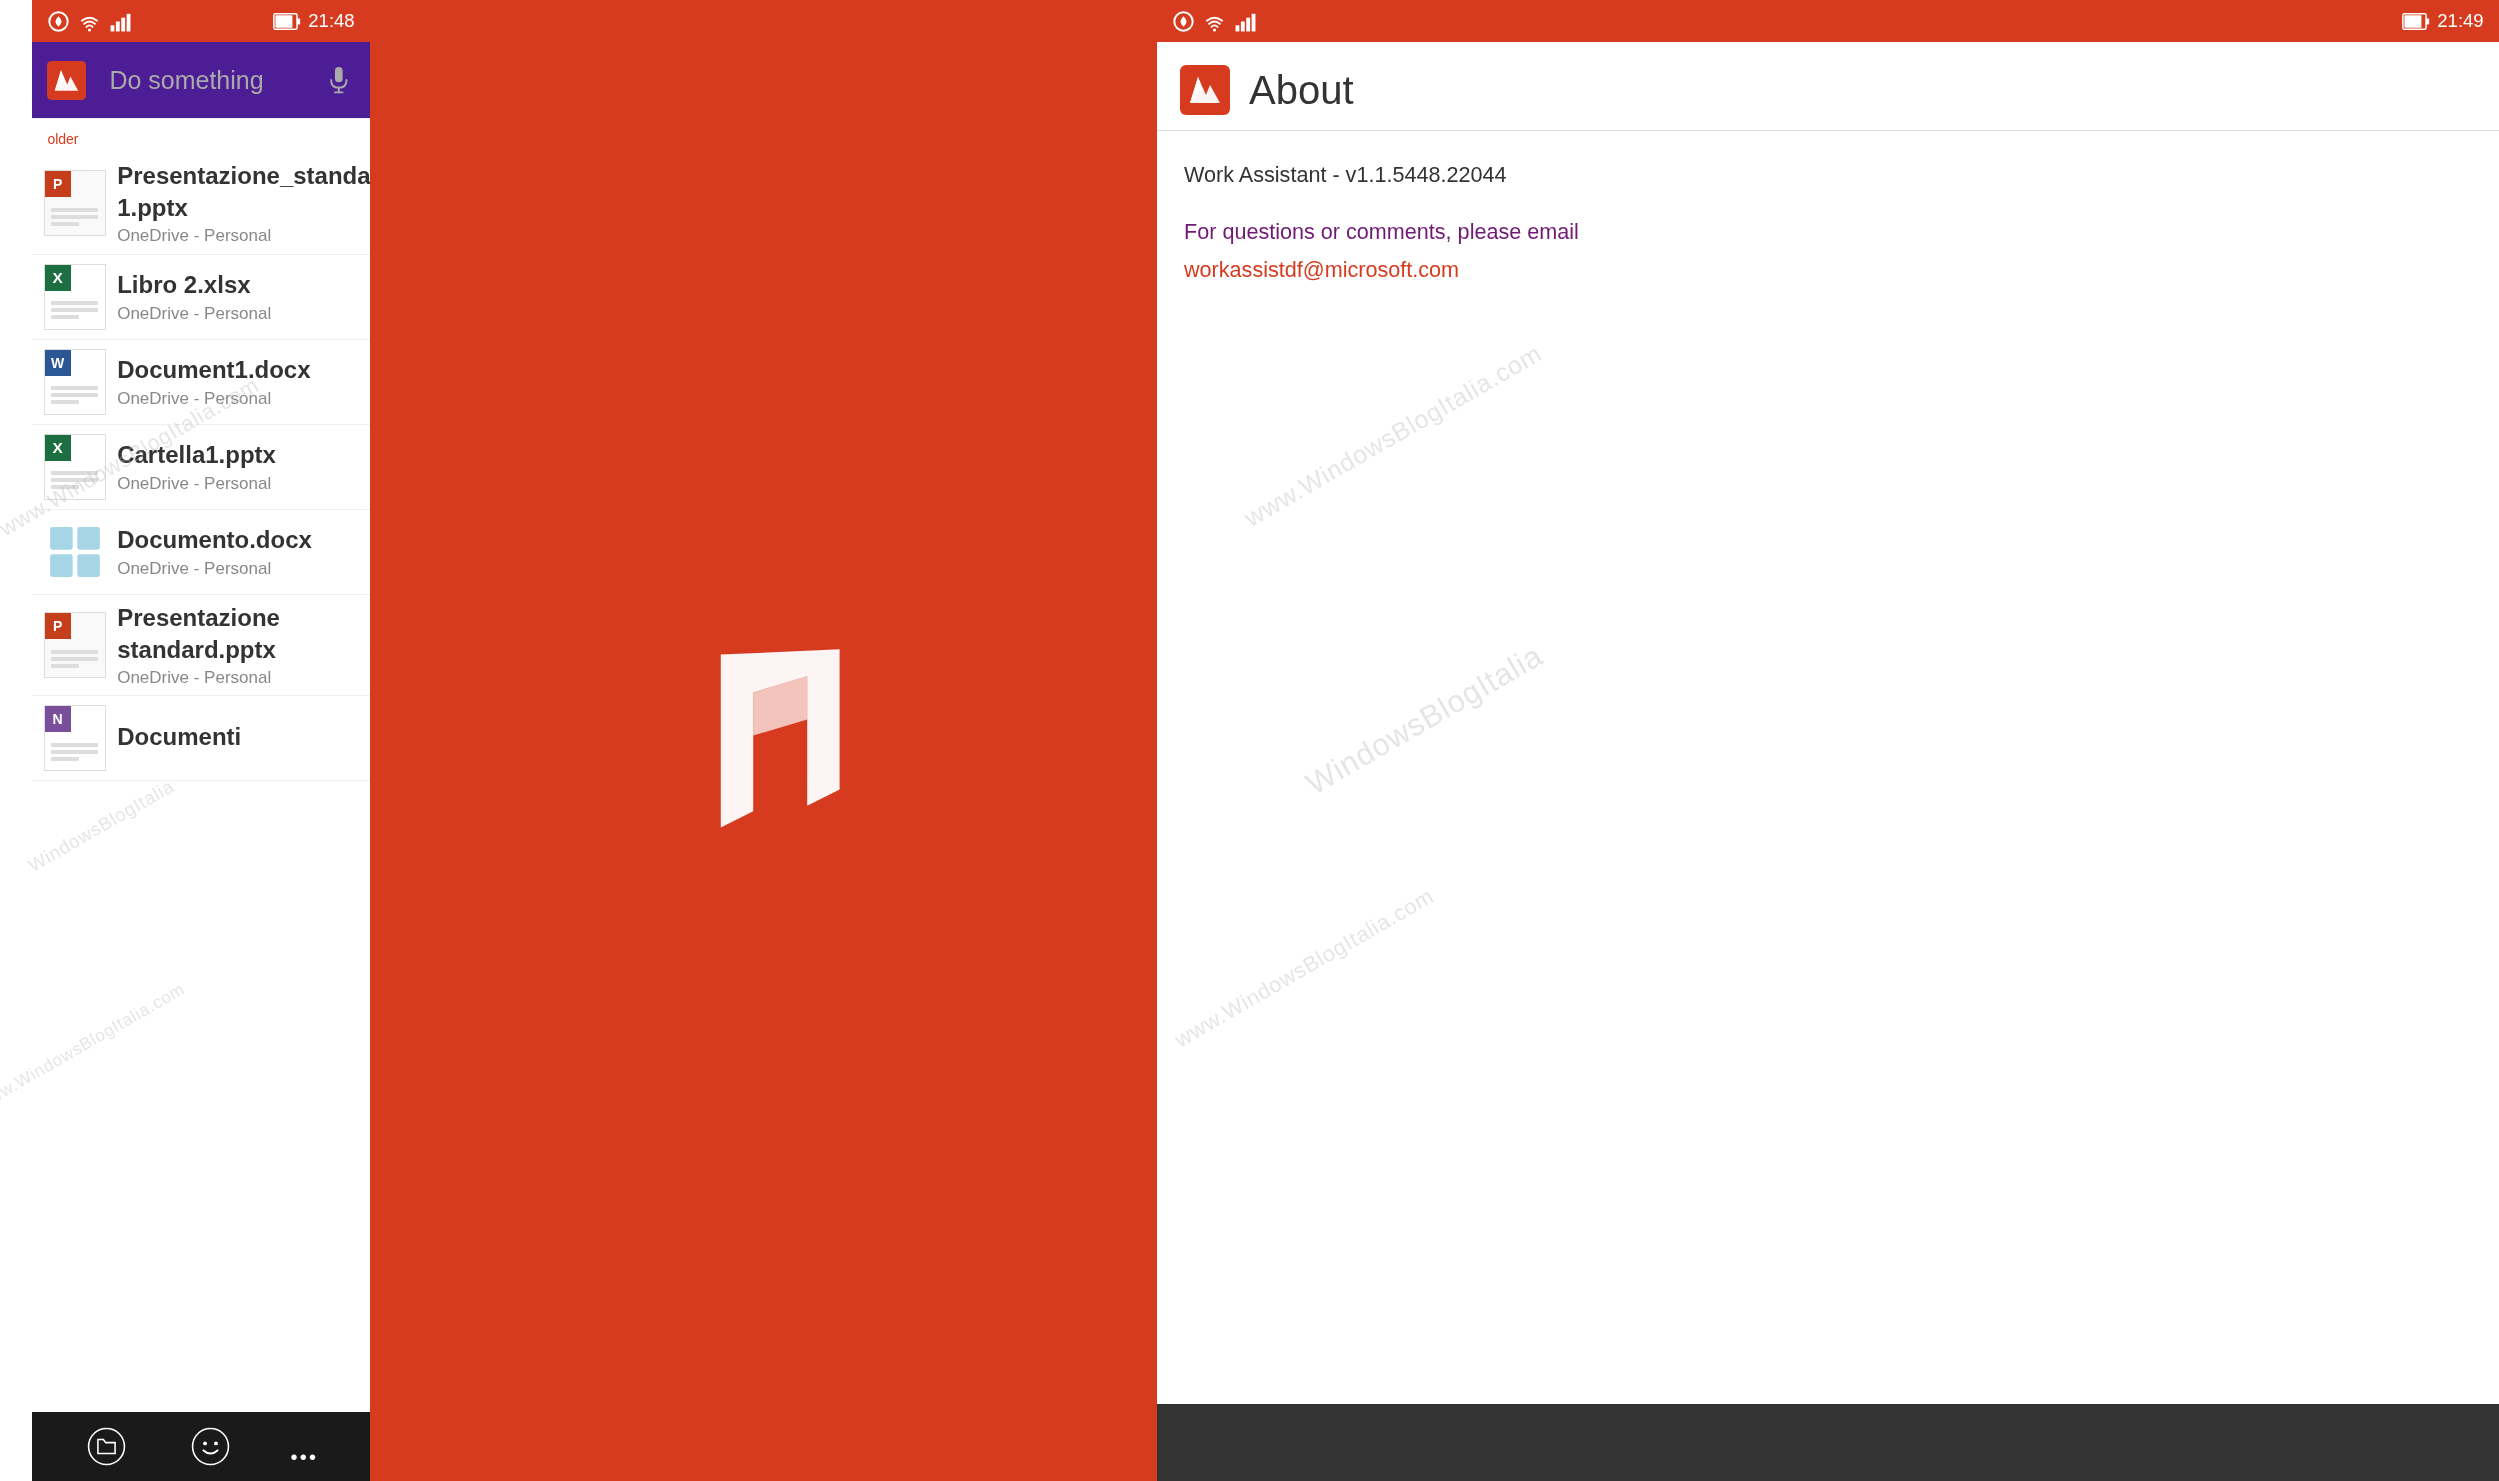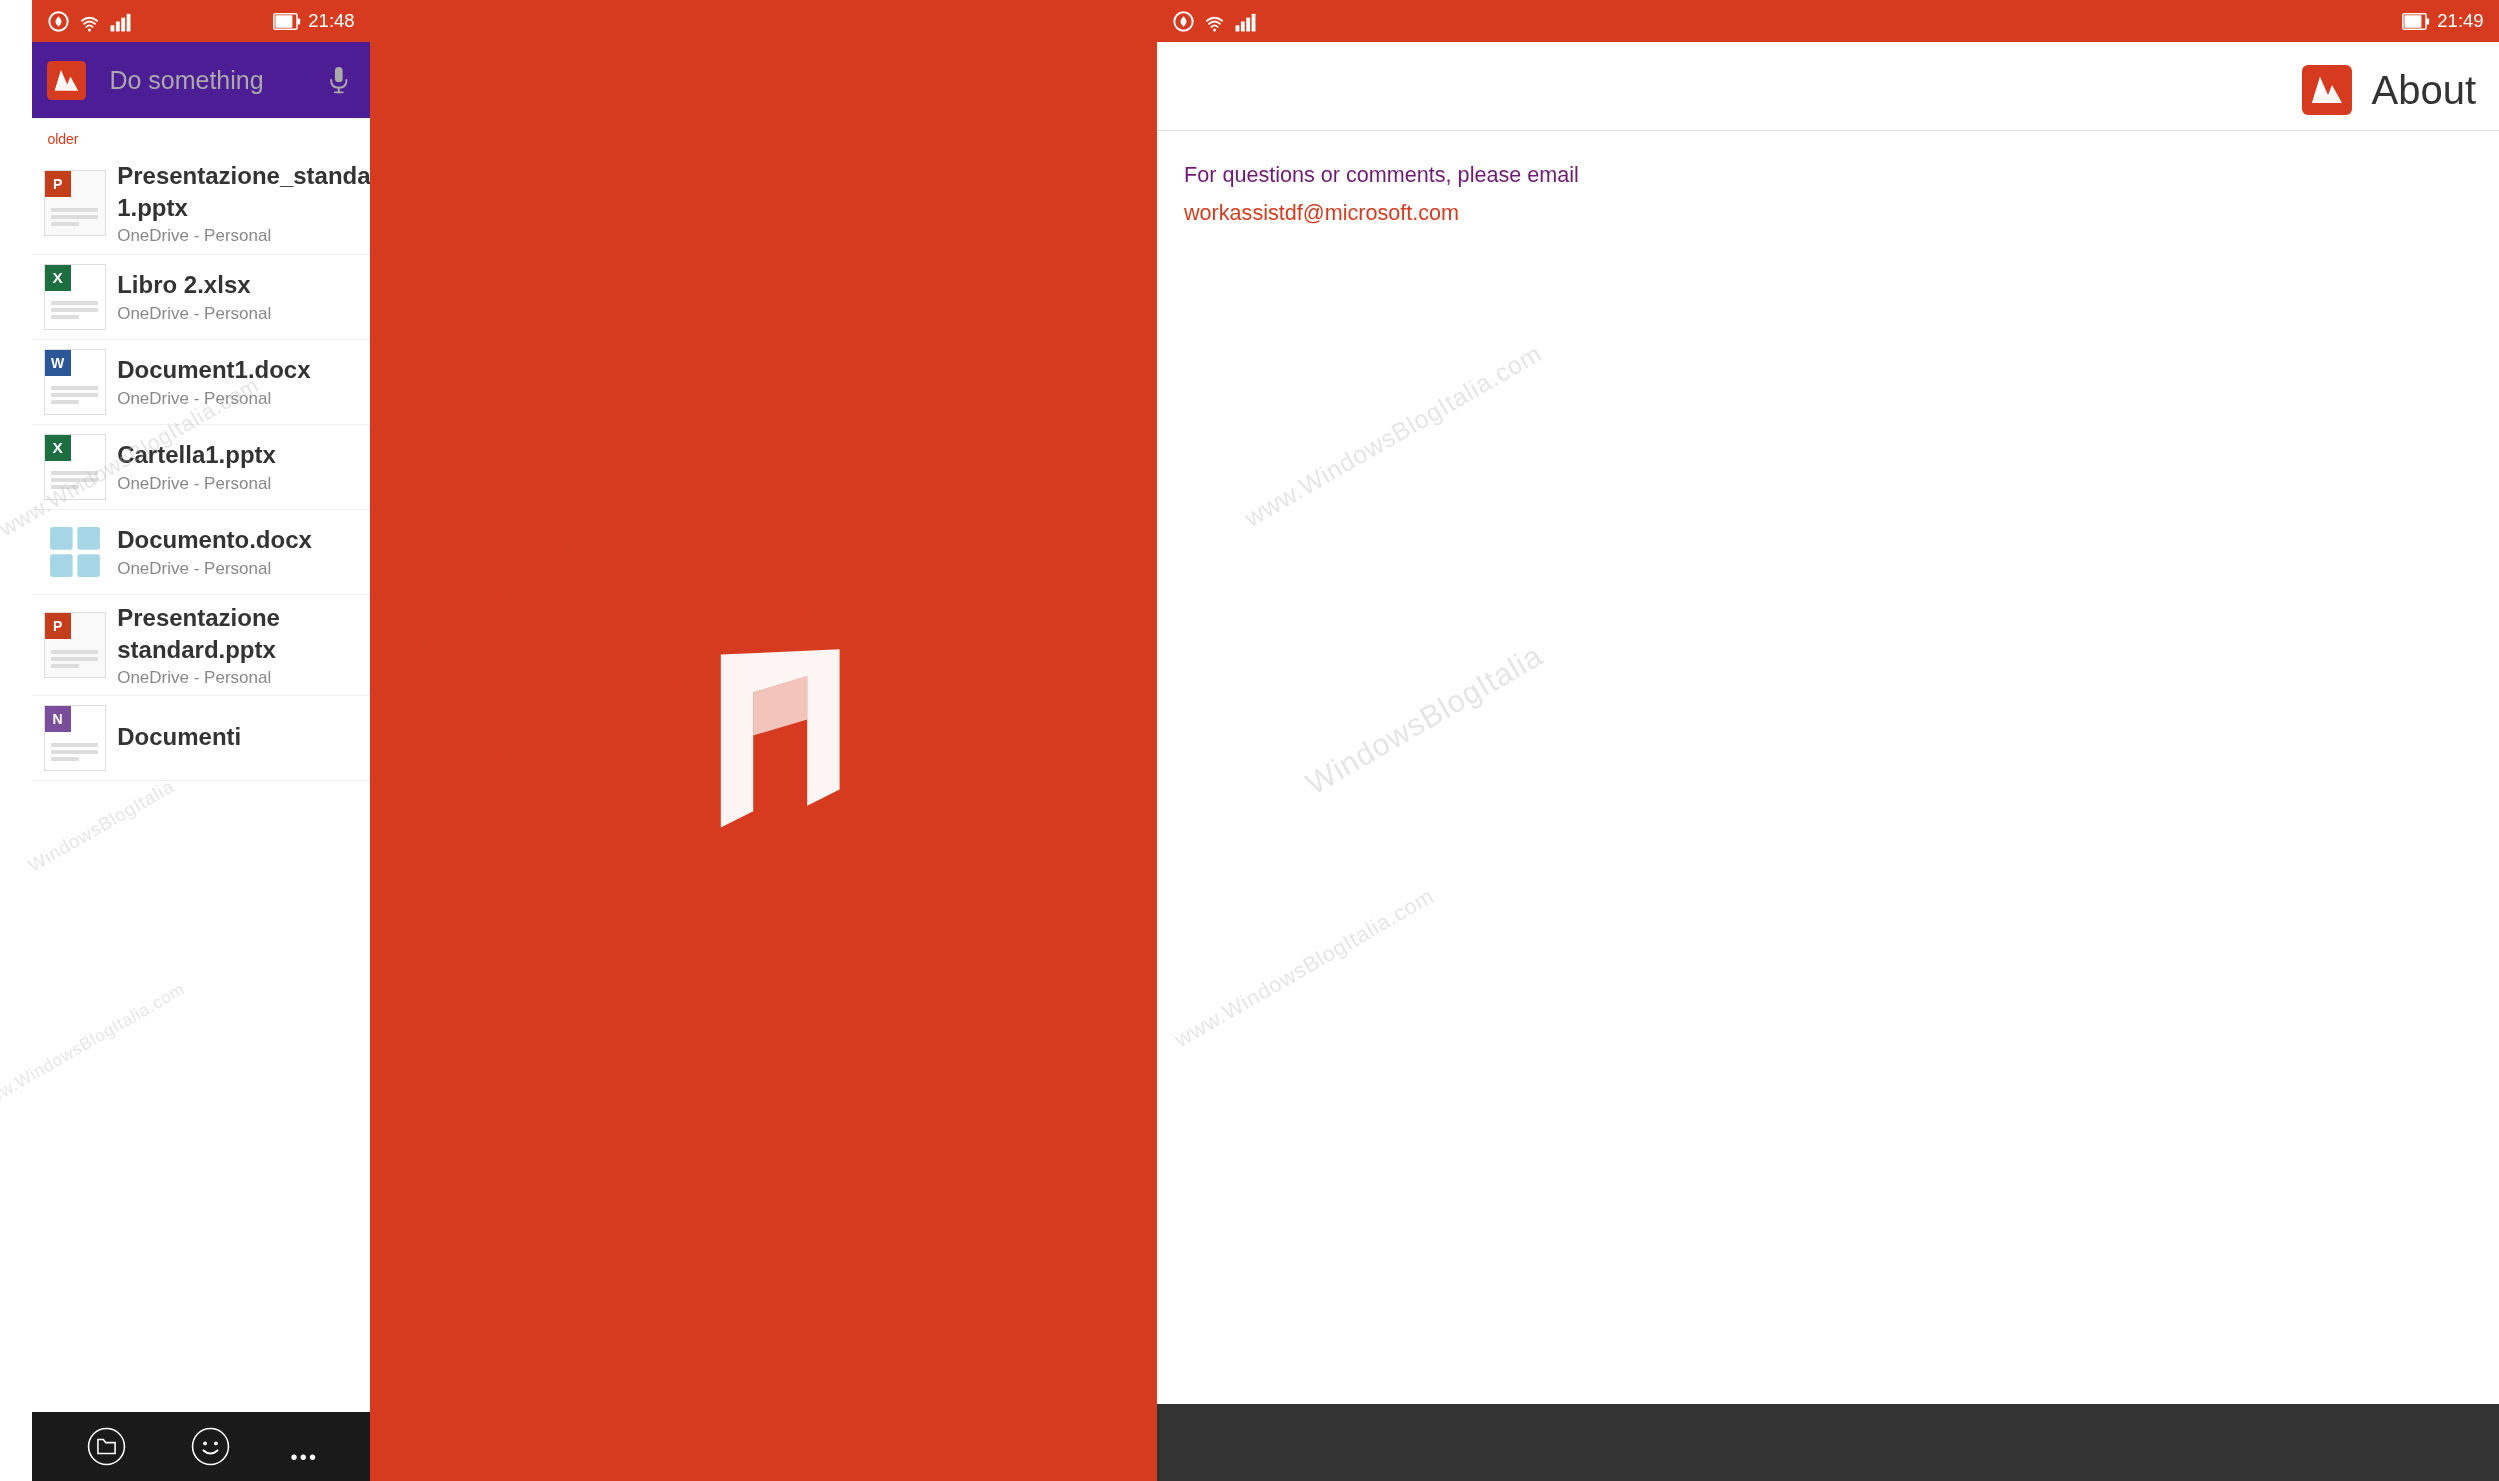--- a/index.html
+++ b/index.html
@@ -222,21 +222,20 @@
     }
     .panel-about .status-bar {
       width: 100%;
     }
     .about-header {
       display: flex;
       align-items: center;
       padding: 23px 23px 15.4px 23px;
       border-bottom: 0.8px solid #ddd;
       gap: 19px;
-      justify-content: flex-end;
     }
     .about-title {
       font-size: 40px;
       font-weight: 300;
       color: #333;
     }
     .about-content {
       padding: 31px 27px;
     }
     .about-version {
@@ -524,20 +523,21 @@
   <div class="about-header">
     <svg width="50" height="50" viewBox="0 0 50 50">
       <rect width="50" height="50" rx="6" fill="#D63B1F"></rect>
       <path d="M10 38 L18 12 L26 30 L30 20 L40 38 Z" fill="white" opacity="0.95"></path>
       <path d="M10 38 L18 12 L22 24Z" fill="white"></path>
     </svg>
     <span class="about-title">About</span>
   </div>
 
   <div class="about-content">
+    <div class="about-version">Work Assistant - v1.1.5448.22044</div>
     <div class="about-contact">For questions or comments, please email</div>
     <a class="about-email" href="#">workassistdf@microsoft.com</a>
   </div>
 
   <div class="panel-watermark">
     <span class="panel-watermark-text" style="top:30%;left:5%;font-size:25px;">www.WindowsBlogItalia.com</span>
     <span class="panel-watermark-text" style="top:50%;left:10%;font-size:31px;">WindowsBlogItalia</span>
     <span class="panel-watermark-text" style="top:68%;left:0%;font-size:21.6px;">www.WindowsBlogItalia.com</span>
   </div>
 </div>

